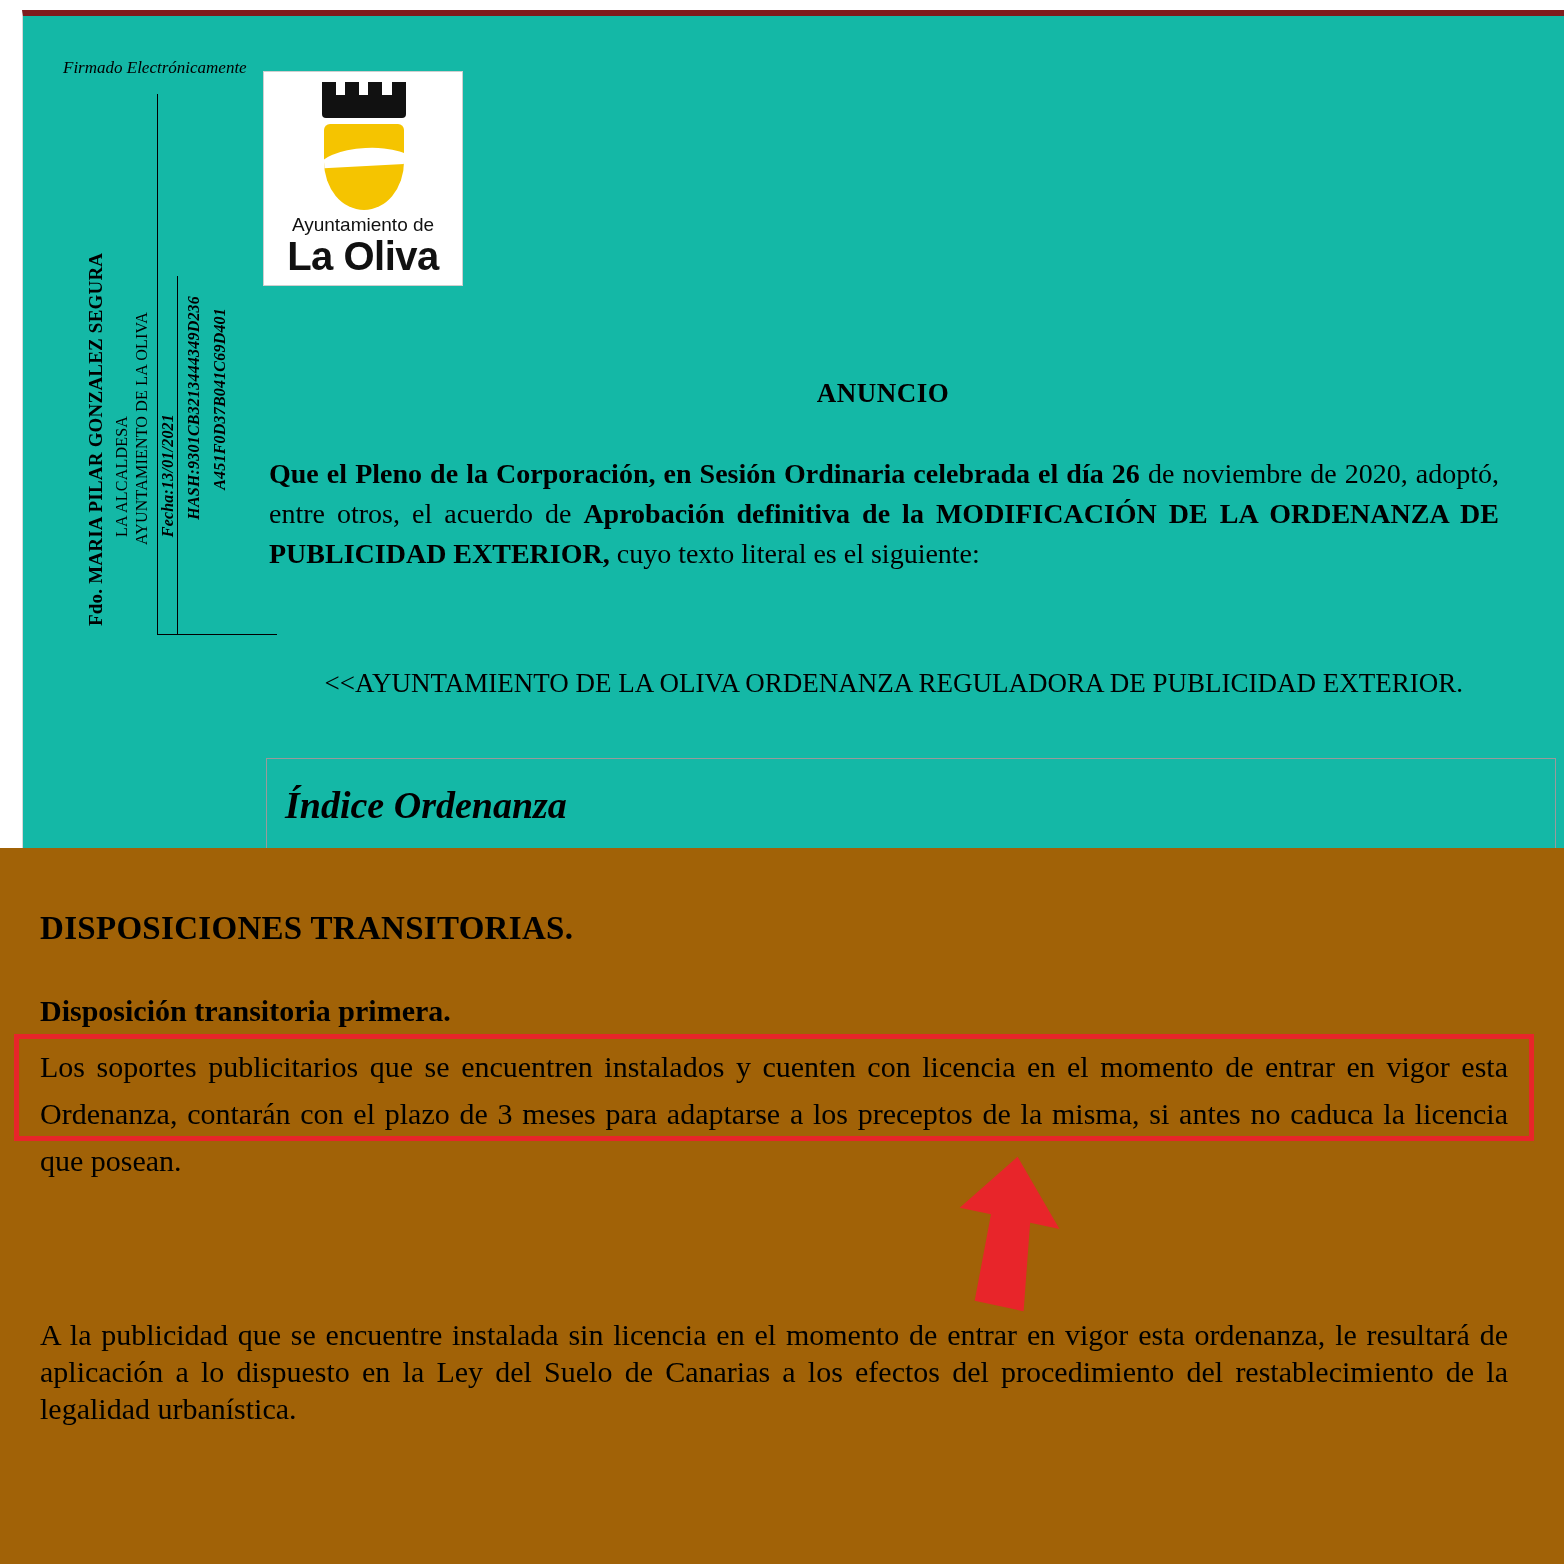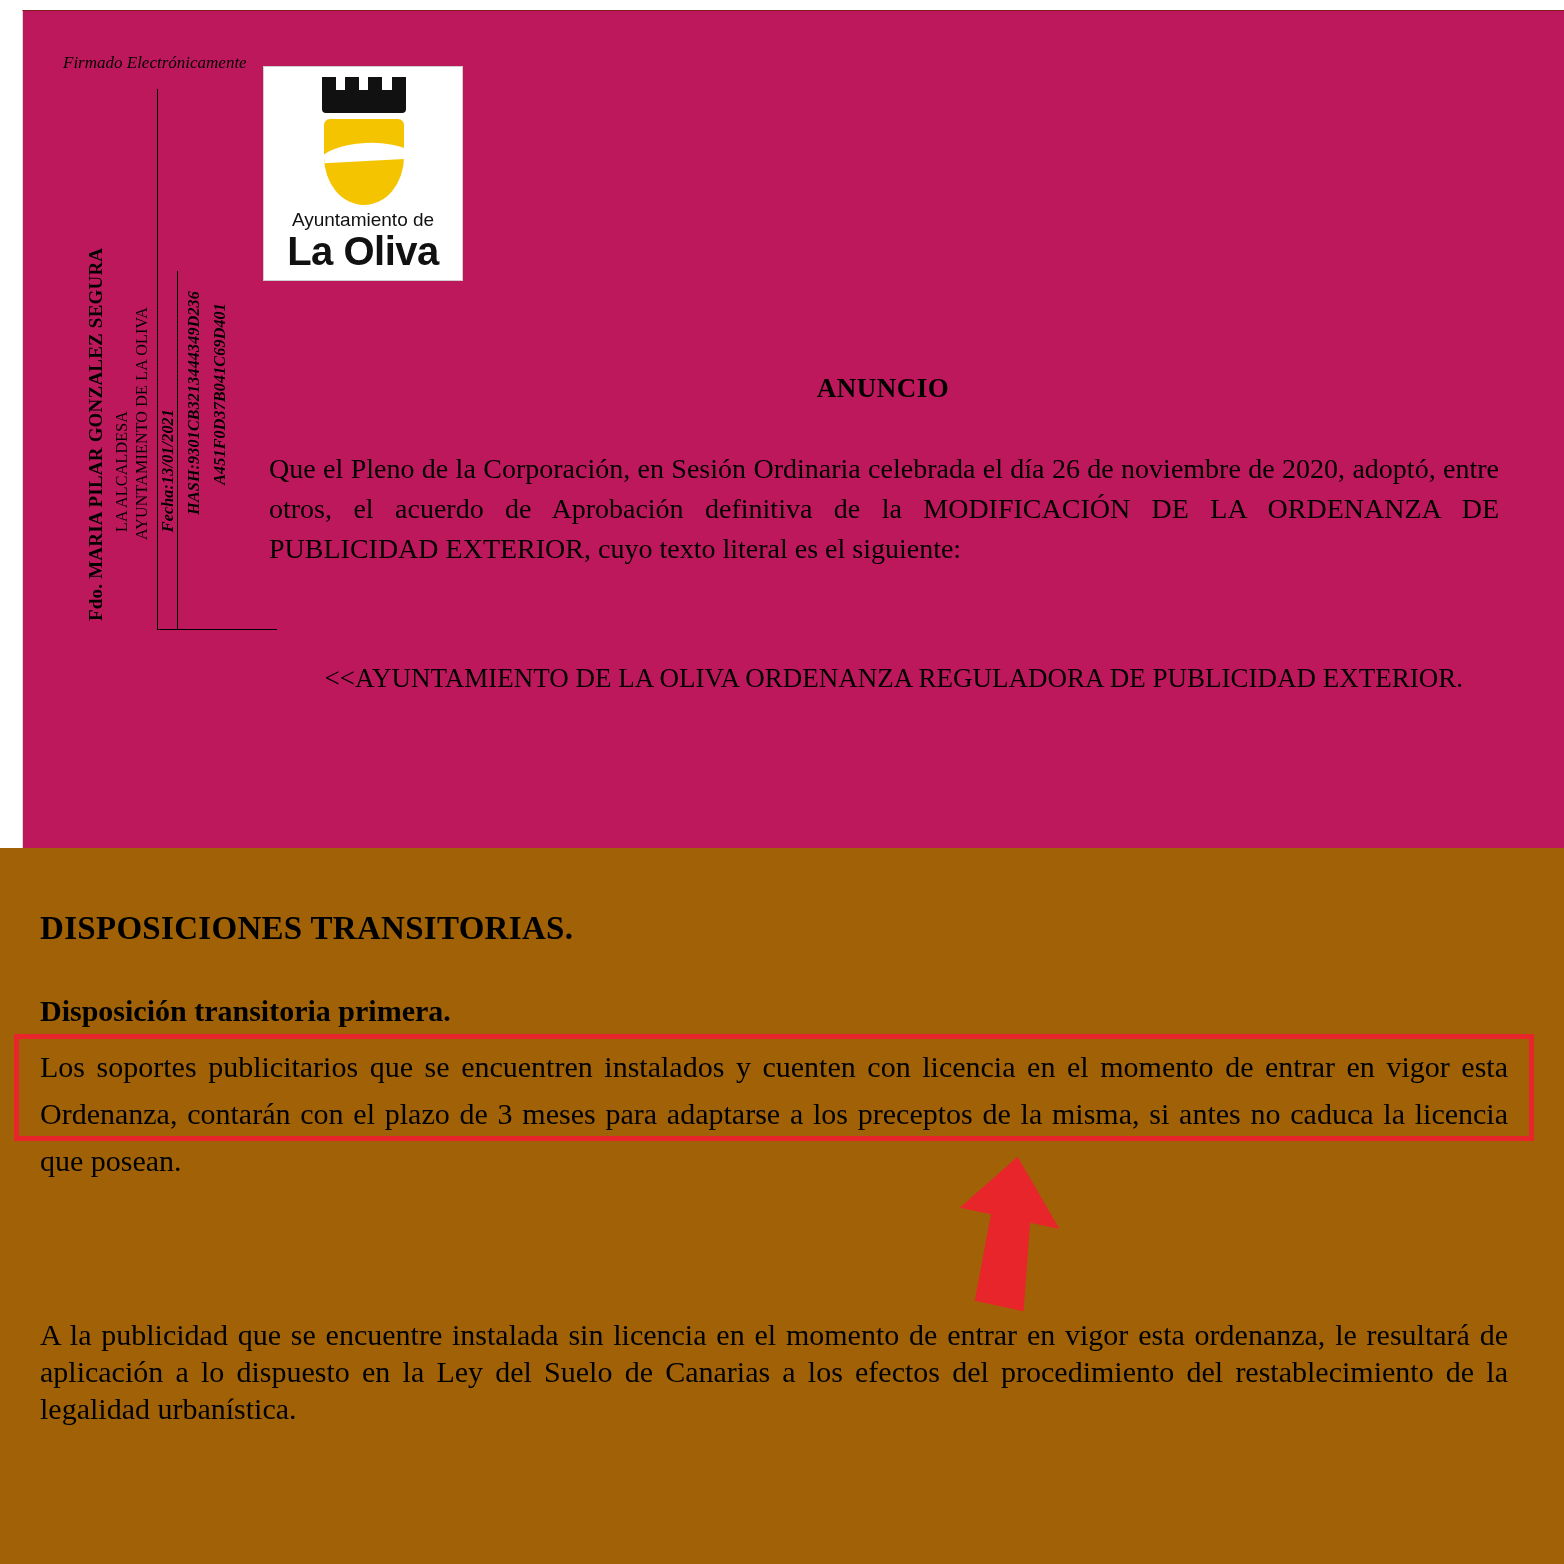--- a/index.html
+++ b/index.html
@@ -25,23 +25,23 @@
     height: 848px;
     background: #ffffff;
     overflow: hidden;
   }
   #page-scan {
     position: absolute;
     left: 22px;
     top: 10px;
     width: 1542px;
     height: 838px;
-    background: #be185d;
+    background: #14b8a6;
     border-left: 1px solid #d8d8d8;
-    border-top: 1px solid #7f1d1d;
+    border-top: 6px solid #7f1d1d;
     box-sizing: border-box;
     padding-left: 45px;
   }
 
   
   #sig-block {
     position: absolute;
     left: 18px;
     top: 30px;
     width: 230px;
@@ -212,21 +212,21 @@
     position: absolute;
     left: 246px;
     top: 438px;
     width: 1230px;
     font-family: "Liberation Serif", serif;
     font-size: 28px;
     line-height: 40px;
     text-align: justify;
     text-justify: inter-word;
   }
-  #para-1 b { font-weight: normal; margin-top: 44px; }
+  #para-1 b { font-weight: bold; margin-top: 44px; }
   #titulo-ordenanza {
     position: absolute;
     left: 300px;
     top: 645px;
     width: 1140px;
     text-align: right;
     font-family: "Liberation Serif", serif;
     font-size: 27px;
     line-height: 45px;
   }
@@ -357,20 +357,23 @@
     </div>
 
     <div id="anuncio-heading">ANUNCIO</div>
 
     <div id="para-1">
       <b>Que el Pleno de la Corporación, en Sesión Ordinaria celebrada el día 26</b><span> de noviembre de 2020, adoptó, entre otros, el acuerdo de </span><b>Aprobación definitiva de la MODIFICACIÓN DE LA ORDENANZA DE PUBLICIDAD EXTERIOR,</b><span> cuyo texto literal es el siguiente:</span>
     </div>
 
     <div id="titulo-ordenanza">&lt;&lt;AYUNTAMIENTO DE LA OLIVA ORDENANZA REGULADORA DE PUBLICIDAD EXTERIOR.</div>
 
+    <div id="indice-box">
+      <div id="indice-title">Índice Ordenanza</div>
+    </div>
 
   </div>
 </div>
 
 <div id="bottom-section">
   <div id="h-disposiciones">DISPOSICIONES TRANSITORIAS.</div>
   <div id="h-primera">Disposición transitoria primera.</div>
   <div id="highlight-box"></div>
   <div id="p-primera">Los soportes publicitarios que se encuentren instalados y cuenten con licencia en el momento de entrar en vigor esta Ordenanza, contarán con el plazo de 3 meses  para adaptarse a los preceptos de la misma, si antes no caduca la licencia que posean.</div>
   <div id="p-segunda">A la publicidad que se encuentre instalada sin licencia en el momento de entrar en vigor esta ordenanza, le resultará de aplicación a lo dispuesto en la Ley del Suelo de Canarias a los efectos del procedimiento del restablecimiento de la legalidad urbanística.</div>

